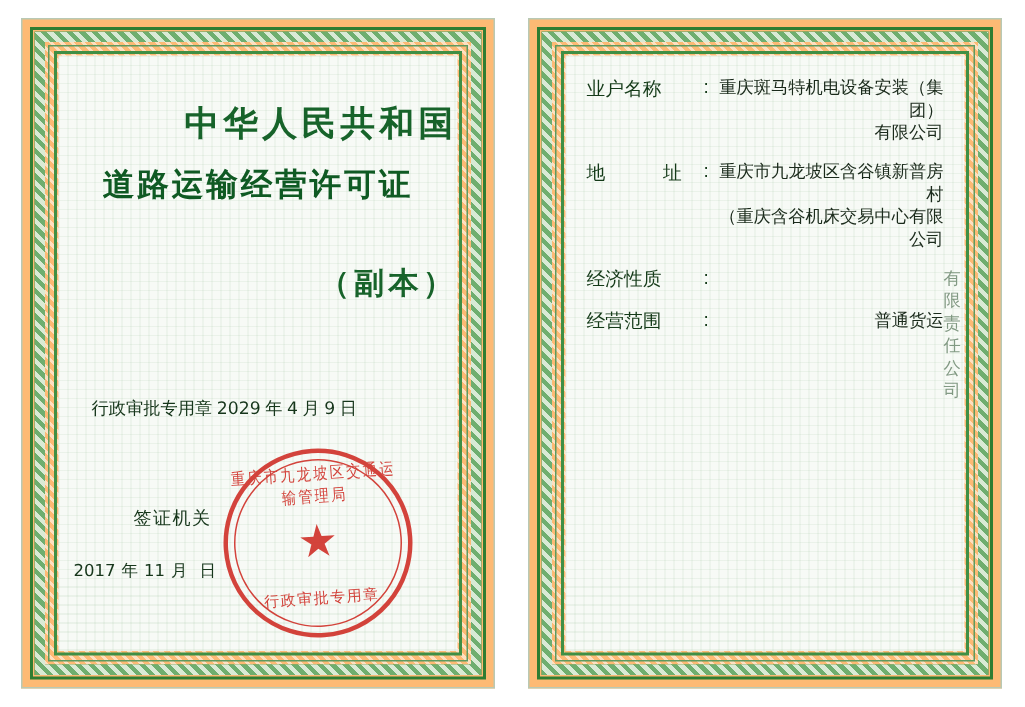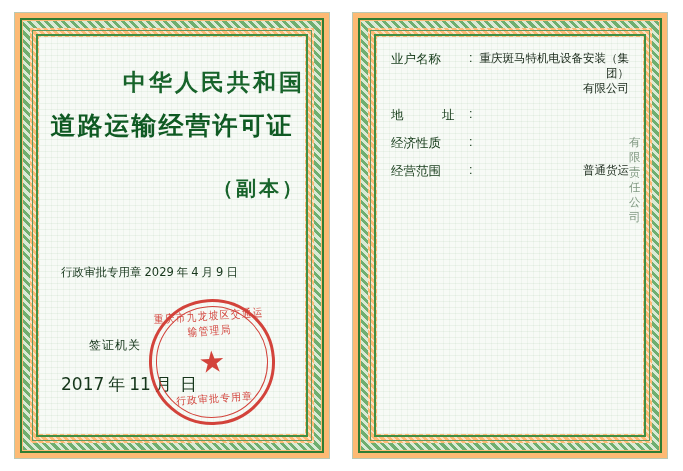--- a/index.html
+++ b/index.html
@@ -114,21 +114,21 @@
     color: #17632a;
     letter-spacing: 3px;
   }
   .title-main {
     position: absolute;
     top: 72px;
     left: 0;
     right: 0;
     text-align: center;
     font-family: "DejaVu Serif", serif;
-    font-size: 25px;
+    font-size: 21px;
     font-weight: bold;
     color: #0f5a23;
     letter-spacing: 2px;
   }
   .title-sub {
     position: absolute;
     top: 138px;
     left: 0;
     right: 0;
     text-align: right;
@@ -227,24 +227,24 @@
     left: 22px;
     font-family: "DejaVu Sans", sans-serif;
     font-size: 12px;
     color: #16361b;
     letter-spacing: 1px;
     margin-left: 28px;
   }
   .line-date {
     position: absolute;
     top: 336px;
-    left: 18px;
+    left: 6px;
     right: 20px;
     font-family: "DejaVu Sans", sans-serif;
-    font-size: 17px;
+    font-size: 11px;
     color: #16361b;
     white-space: nowrap;
   }
   .line-date .v { padding: 0 4px; }
 
   
   .info-block {
     position: absolute;
     top: 14px;
     left: 14px;
@@ -353,20 +353,24 @@
           <div class="info-colon">:</div>
           <div class="info-value">
             <span>重庆斑马特机电设备安装（集团）</span>
             <span class="line2">有限公司</span>
           </div>
         </div>
 
         <div class="info-row">
           <div class="info-label spaced">地　址</div>
           <div class="info-colon">:</div>
+          <div class="info-value">
+            <span>重庆市九龙坡区含谷镇新普房村</span>
+            <span class="line2">（重庆含谷机床交易中心有限公司</span>
+          </div>
         </div>
 
         <div class="info-row">
           <div class="info-label">经济性质</div>
           <div class="info-colon">:</div>
           <div class="info-value">
             <span class="overlap-wrap">
               <span class="base faded">有限责任公司</span>
               <span class="ghost">有限责任公司）</span>
             </span>

